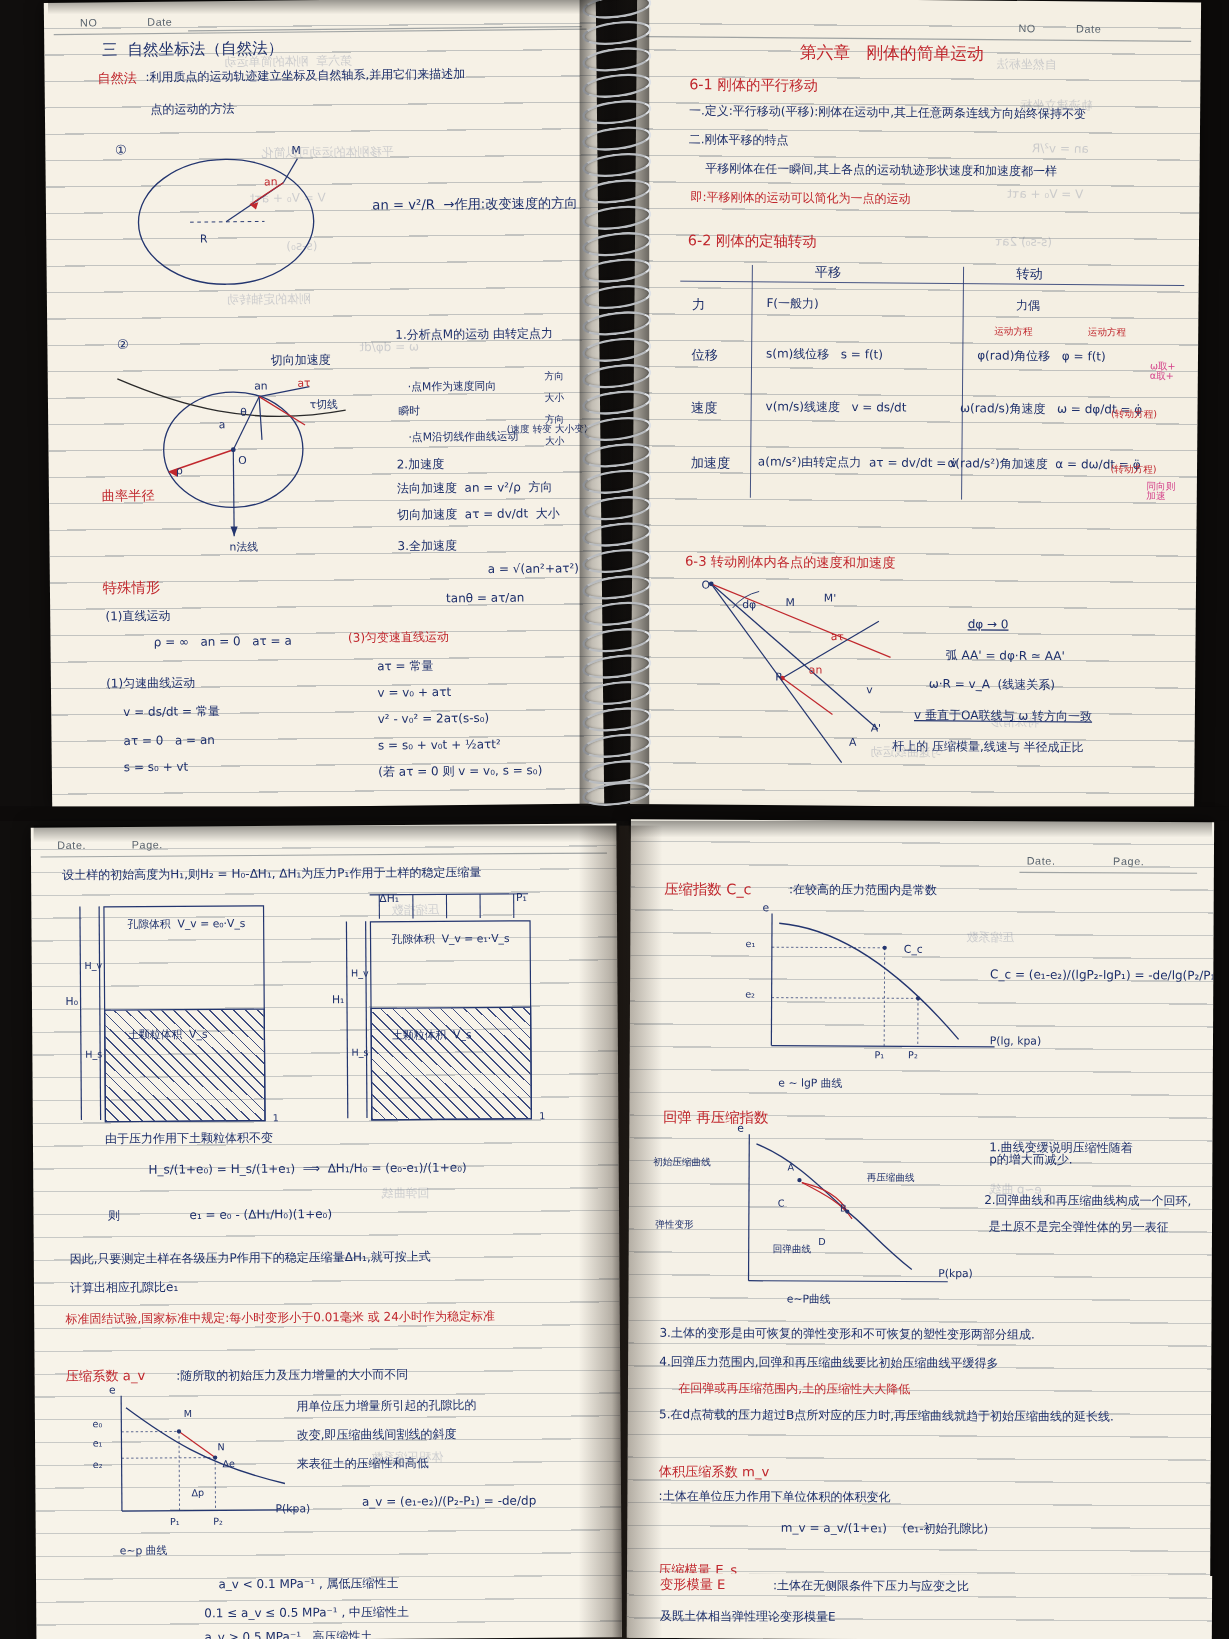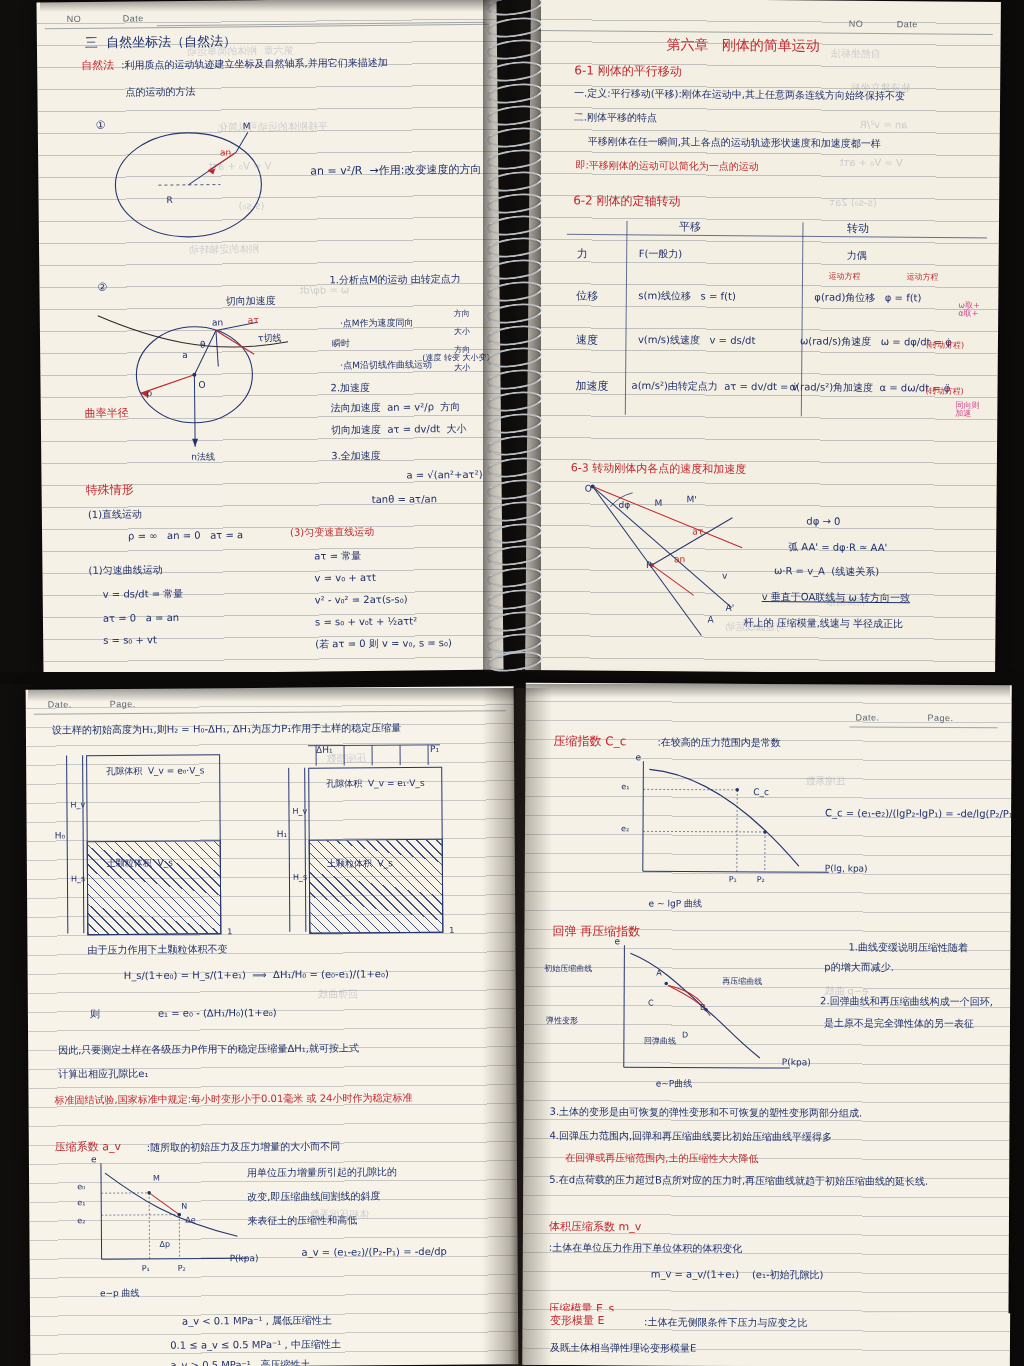--- a/index.html
+++ b/index.html
@@ -323,21 +323,21 @@
     <div class="hw blue s9" style="left:128px; top:500px;">M</div>
     <div class="hw blue s9" style="left:160px; top:496px;">M'</div>
     <div class="hw red s9" style="left:166px; top:528px;">aτ</div>
     <div class="hw red s9" style="left:148px; top:556px;">an</div>
     <div class="hw blue s9" style="left:196px; top:572px;">v</div>
     <div class="hw blue s9" style="left:58px; top:486px;">O</div>
     <div class="hw blue s9" style="left:120px; top:562px;">R</div>
     <div class="hw blue s9" style="left:182px; top:616px;">A</div>
     <div class="hw blue s9" style="left:200px; top:604px;">A'</div>
 
-    <div class="hw blue s10" style="left:280px; top:516px;">dφ → 0</div>
+    <div class="hw blue s10" style="left:280px; top:516px;text-decoration:underline;">dφ → 0</div>
     <div class="hw blue s10" style="left:262px; top:542px;">弧 AA' = dφ·R ≃ AA'</div>
     <div class="hw blue s10" style="left:248px; top:566px;">ω·R = v_A  (线速关系)</div>
     <div class="hw blue s10" style="left:236px; top:592px;text-decoration:underline;">v 垂直于OA联线与 ω 转方向一致</div>
     <div class="hw blue s10" style="left:218px; top:618px;">杆上的 压缩模量,线速与 半径成正比</div>
   </div>
 
   <div class="spiral">
     <div class="coil" style="top:-4px;"></div>
     <div class="coil" style="top:18px;"></div>
     <div class="coil" style="top:40px;"></div>
@@ -513,21 +513,21 @@
     <div class="hw blue s8" style="left:176px; top:320px;">B</div>
     <div class="hw blue s8" style="left:124px; top:316px;">C</div>
     <div class="hw blue s8" style="left:158px; top:348px;">D</div>
     <div class="hw blue s8" style="left:20px; top:282px;">初始压缩曲线</div>
     <div class="hw blue s8" style="left:198px; top:294px;">再压缩曲线</div>
     <div class="hw blue s8" style="left:120px; top:354px;">回弹曲线</div>
     <div class="hw blue s8" style="left:22px; top:334px;">弹性变形</div>
     <div class="hw blue s9" style="left:258px; top:374px;">P(kpa)</div>
     <div class="hw blue s9" style="left:132px; top:396px;">e~P曲线</div>
 
-    <div class="hw blue s10" style="left:300px; top:258px;margin-left:24px;">1.曲线变缓说明压缩性随着</div>
+    <div class="hw blue s10" style="left:300px; top:268px;">1.曲线变缓说明压缩性随着</div>
     <div class="hw blue s10" style="left:300px; top:278px;">p的增大而减少.</div>
     <div class="hw blue s10" style="left:296px; top:312px;">2.回弹曲线和再压缩曲线构成一个回环,</div>
     <div class="hw blue s10" style="left:300px; top:334px;">是土原不是完全弹性体的另一表征</div>
 
     <div class="hw blue s10" style="left:26px; top:424px;">3.土体的变形是由可恢复的弹性变形和不可恢复的塑性变形两部分组成.</div>
     <div class="hw blue s10" style="left:26px; top:448px;">4.回弹压力范围内,回弹和再压缩曲线要比初始压缩曲线平缓得多</div>
     <div class="hw red s10" style="left:42px; top:470px;">在回弹或再压缩范围内,土的压缩性大大降低</div>
     <div class="hw blue s10" style="left:26px; top:492px;">5.在d点荷载的压力超过B点所对应的压力时,再压缩曲线就趋于初始压缩曲线的延长线.</div>
 
     <div class="hw red s11" style="left:26px; top:538px;">体积压缩系数 m_v</div>

